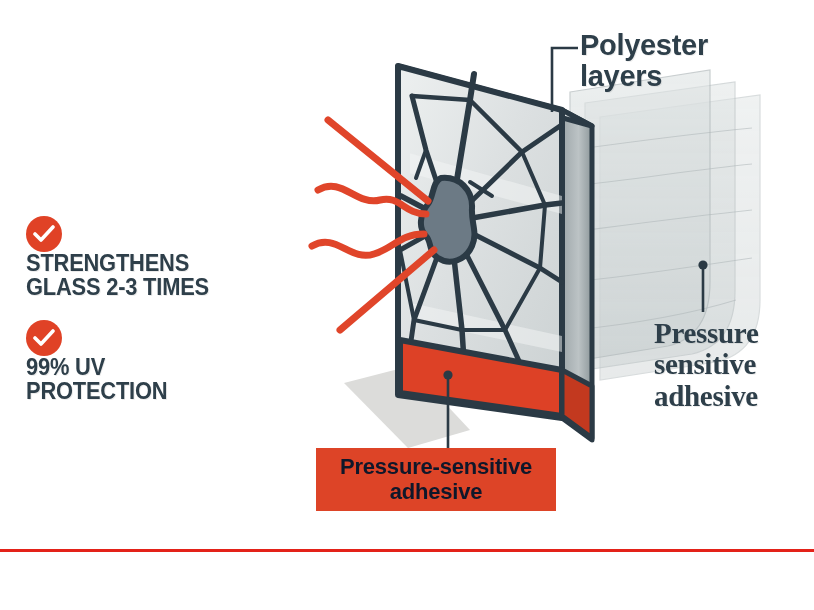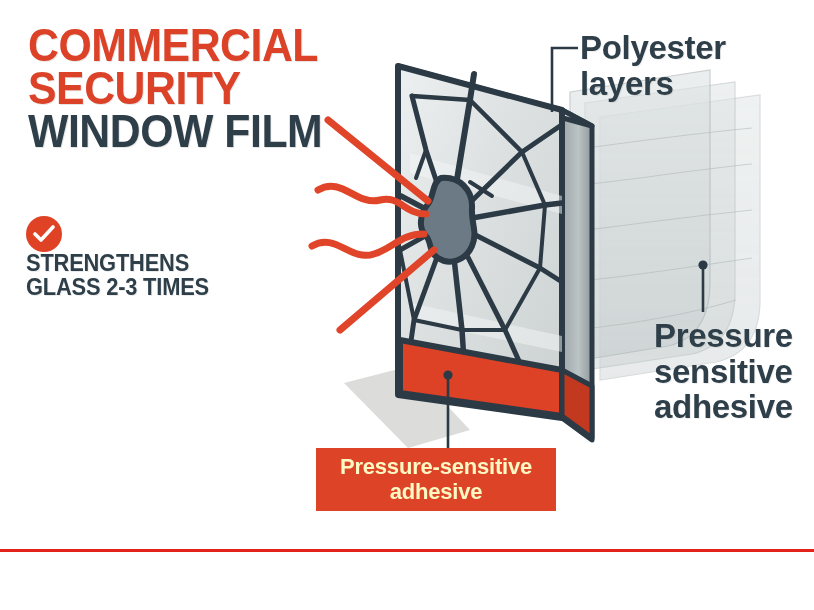--- a/index.html
+++ b/index.html
@@ -70,42 +70,42 @@
     transform: scaleX(0.95);
     transform-origin: left top;
     text-shadow: 1px 1px 0 rgba(0,0,0,0.08);
     white-space: pre-line;
   }
 
   
   .side-label {
     position: absolute;
     font-weight: bold;
-    font-size: 33px;
+    font-size: 29px;
     line-height: 1.08;
     color: #2E3F4A;
     letter-spacing: -0.3px;
     white-space: pre-line;
     text-shadow: 1px 1px 0 rgba(0,0,0,0.07);
   }
   #label-polyester { left: 580px; top: 30px; }
-  #label-psa       { left: 654px; top: 318px; }
+  #label-psa       { left: 654px; top: 318px; font-family: Liberation Serif, serif; }
 
   
   #callout-psa {
     position: absolute;
     left: 316px; top: 448px;
     width: 240px; height: 63px;
     background: #DD4427;
     display: flex;
     align-items: center;
     justify-content: center;
   }
   #callout-psa .callout-text {
-    color: #fef9c3;
+    color: #0f172a;
     font-weight: bold;
     font-size: 22px;
     line-height: 1.12;
     text-align: center;
     letter-spacing: -0.2px;
     white-space: pre-line;
   }
 
   
   #divider {
@@ -224,38 +224,42 @@
       <line x1="703" y1="266" x2="703" y2="312" stroke="#2B3A45" stroke-width="2.6"></line>
       <circle cx="703" cy="265" r="4.6" fill="#2B3A45"></circle>
     </g>
 
     <g>
       <line x1="448" y1="376" x2="448" y2="448" stroke="#2B3A45" stroke-width="2.6"></line>
       <circle cx="448" cy="375" r="4.6" fill="#2B3A45"></circle>
     </g>
   </svg>
 
-  <div id="headline">
-    <span class="hl-line hl-red">COMMERCIAL</span>
-    <span class="hl-line hl-red">SECURITY</span>
-    <span class="hl-line hl-dark">WINDOW FILM</span>
-  </div>
 
   <div id="bullets">
 
     <div class="bullet-row">
       <span class="check-badge">
         <svg width="22" height="20" viewBox="0 0 22 20">
           <path d="M2 10 L8 16 L20 3" fill="none" stroke="#ffffff" stroke-width="3.6" stroke-linecap="round" stroke-linejoin="round"></path>
         </svg>
       </span>
       <span class="bullet-text">STRENGTHENS
 GLASS 2-3 TIMES</span>
     </div>
 
+    <div class="bullet-row">
+      <span class="check-badge">
+        <svg width="22" height="20" viewBox="0 0 22 20">
+          <path d="M2 10 L8 16 L20 3" fill="none" stroke="#ffffff" stroke-width="3.6" stroke-linecap="round" stroke-linejoin="round"></path>
+        </svg>
+      </span>
+      <span class="bullet-text">99% UV
+PROTECTION</span>
+    </div>
 
 
   </div>
 
   <div class="side-label" id="label-polyester">Polyester
 layers</div>
 
   <div class="side-label" id="label-psa">Pressure
 sensitive
 adhesive</div>

